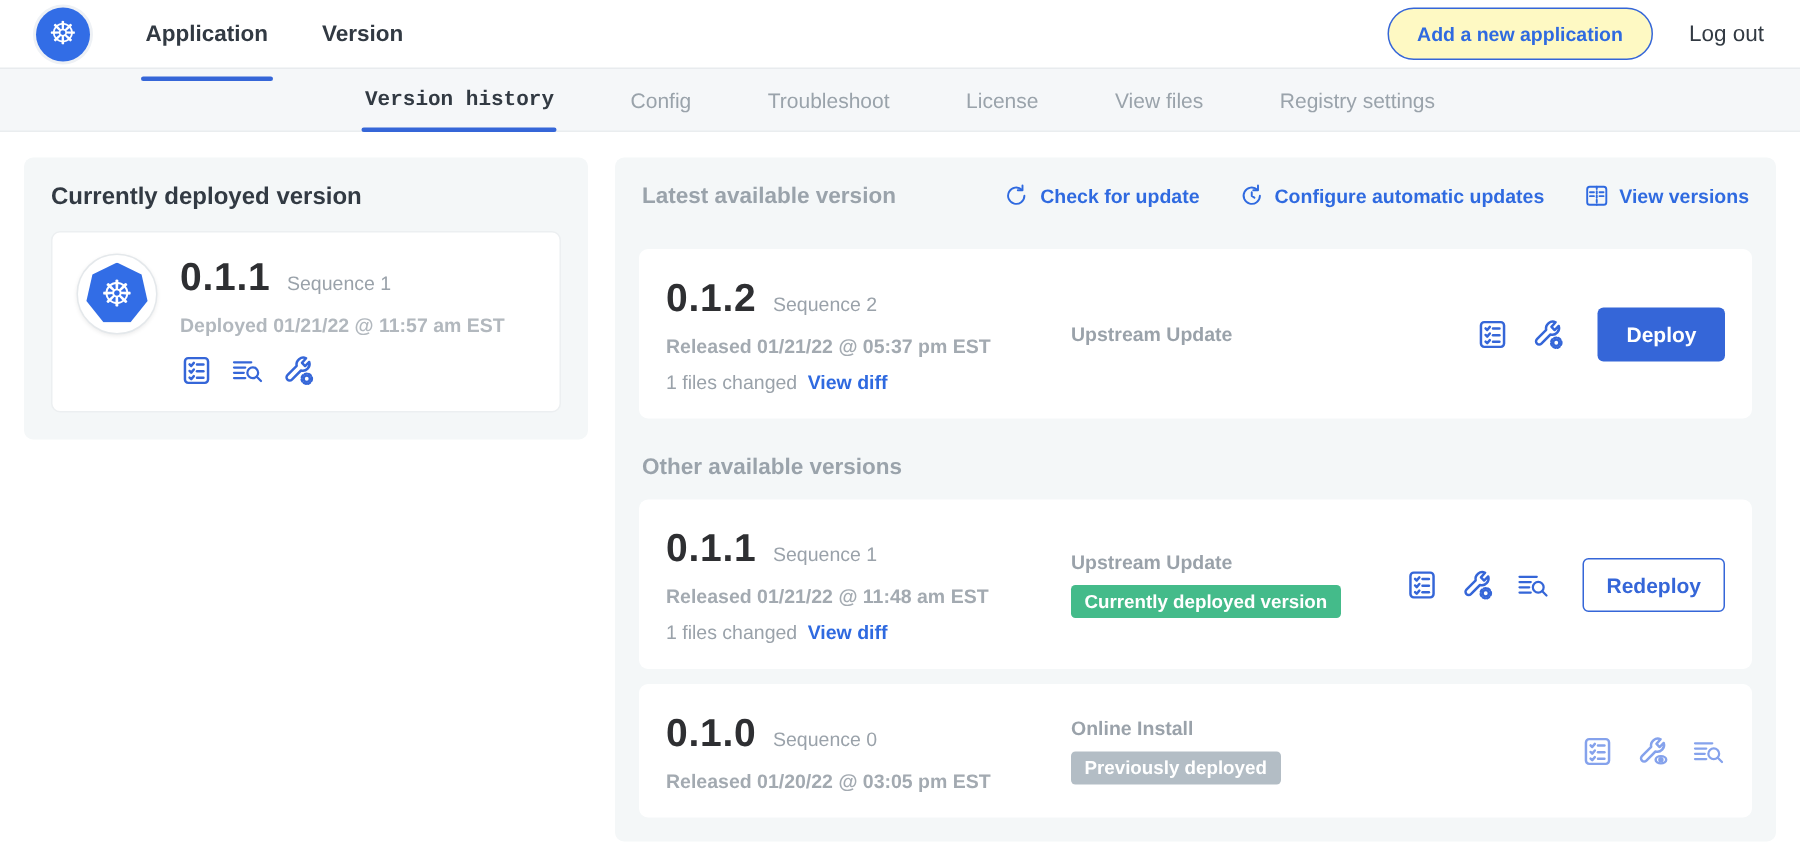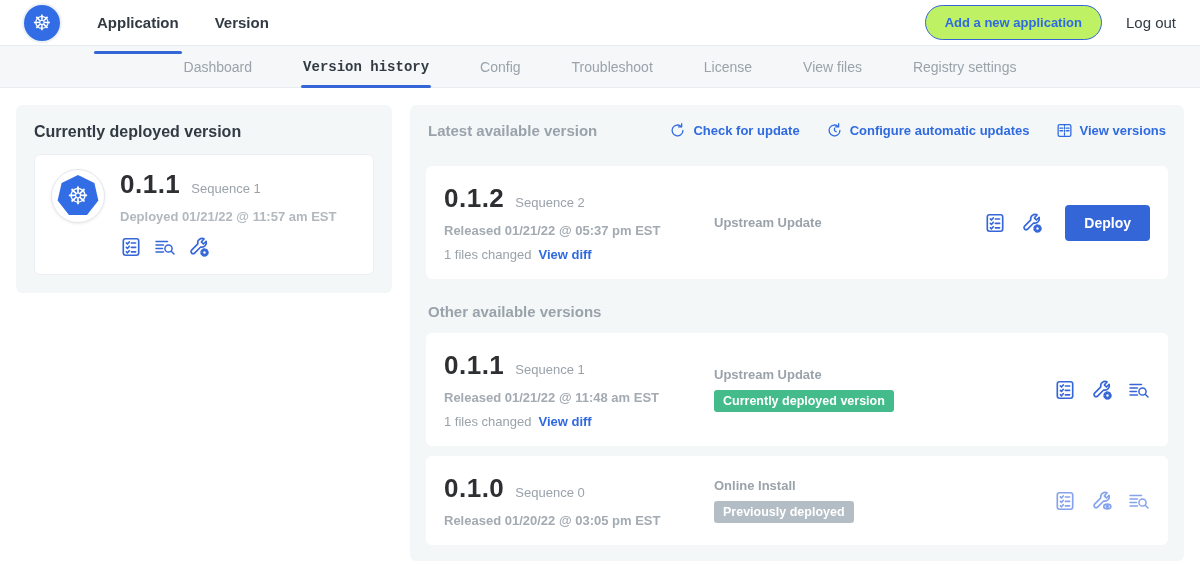--- a/index.html
+++ b/index.html
@@ -7,21 +7,21 @@
     margin: 0; width: 1200px; height: 564px; overflow: hidden;
     background: #fff; color: #323a43;
     font-family: "Liberation Sans", sans-serif;
   }
   
   .topnav { display: flex; align-items: center; height: 46px; padding: 0 24px; border-bottom: 1px solid #e8ebee; background: #fff; }
   .logo-badge { width: 36px; height: 36px; border-radius: 50%; background: #326de6; color: #fff; display: flex; align-items: center; justify-content: center; font-size: 21px; box-shadow: 0 0 0 2px #eef1f5; margin-right: 34px; flex: none; }
   .top-tab { position: relative; height: 62px; display: flex; align-items: center; padding: 0 3px; margin-right: 30px; font-size: 15px; font-weight: 700; color: #323a43; cursor: pointer; }
   .top-tab.active::after { content: ""; position: absolute; left: 0; right: 0; bottom: 0; height: 3px; background: #3566d8; border-radius: 2px; }
   .top-right { margin-left: auto; display: flex; align-items: center; gap: 24px; }
-  .pill-btn { border: 1px solid #3566d8; color: #2f6ae0; font-weight: 700; font-size: 13px; padding: 9px 19px; border-radius: 20px; background: #bef264; cursor: pointer; font-family: inherit; }
+  .pill-btn { border: 1px solid #3566d8; color: #2f6ae0; font-weight: 700; font-size: 13px; padding: 9px 19px; border-radius: 20px; background: #fef9c3; cursor: pointer; font-family: inherit; }
   .logout { font-size: 15px; color: #323a43; cursor: pointer; }
   
   .subnav { height: 42px; background: #f5f7f9; border-bottom: 1px solid #eaedef; display: flex; align-items: center; justify-content: center; gap: 47px; }
   .sub-tab { position: relative; height: 42px; display: flex; align-items: center; font-size: 14px; color: #9aa3ab; cursor: pointer; padding: 0 2px; }
   .sub-tab.active { color: #323a43; font-weight: 700; font-family: Liberation Mono, monospace; }
   .sub-tab.active::after { content: ""; position: absolute; left: 0; right: 0; bottom: 0; height: 3px; background: #3566d8; border-radius: 2px; }
   
   .main { display: flex; gap: 18px; padding: 17px 16px; align-items: flex-start; }
   .panel { background: #f4f7f8; border-radius: 6px; }
   .left-panel { width: 376px; padding: 12px 18px 18px; flex: none; }
@@ -65,21 +65,20 @@
   <div class="logo-badge">☸</div>
   <div class="top-tab active">Application</div>
   <div class="top-tab">Version</div>
   <div class="top-right">
     <button class="pill-btn">Add a new application</button>
     <span class="logout">Log out</span>
   </div>
 </div>
 
 <div class="subnav">
-  <div class="sub-tab">Dashboard</div>
   <div class="sub-tab active">Version history</div>
   <div class="sub-tab">Config</div>
   <div class="sub-tab">Troubleshoot</div>
   <div class="sub-tab">License</div>
   <div class="sub-tab">View files</div>
   <div class="sub-tab">Registry settings</div>
 </div>
 
 <div class="main">
 
@@ -224,20 +223,21 @@
             <circle cx="15" cy="15" r="3.1" stroke-dasharray="1.3 1.3"></circle>
           </svg>
         <svg class="icon-btn" viewBox="0 0 22 20">
             <line x1="2" y1="4.5" x2="13.5" y2="4.5"></line>
             <line x1="2" y1="8" x2="9.5" y2="8"></line>
             <line x1="2" y1="11.5" x2="8.5" y2="11.5"></line>
             <line x1="2" y1="15" x2="9.5" y2="15"></line>
             <circle cx="14.5" cy="11.5" r="3.6"></circle>
             <line x1="17.2" y1="14.2" x2="20" y2="17"></line>
           </svg>
+        <button class="btn-outline">Redeploy</button>
       </div>
     </div>
 
     <div class="vcard">
       <div class="vleft">
         <div class="vrow">
           <span class="vnum">0.1.0</span>
           <span class="vseq">Sequence 0</span>
         </div>
         <div class="vrel">Released 01/20/22 @ 03:05 pm EST</div>

